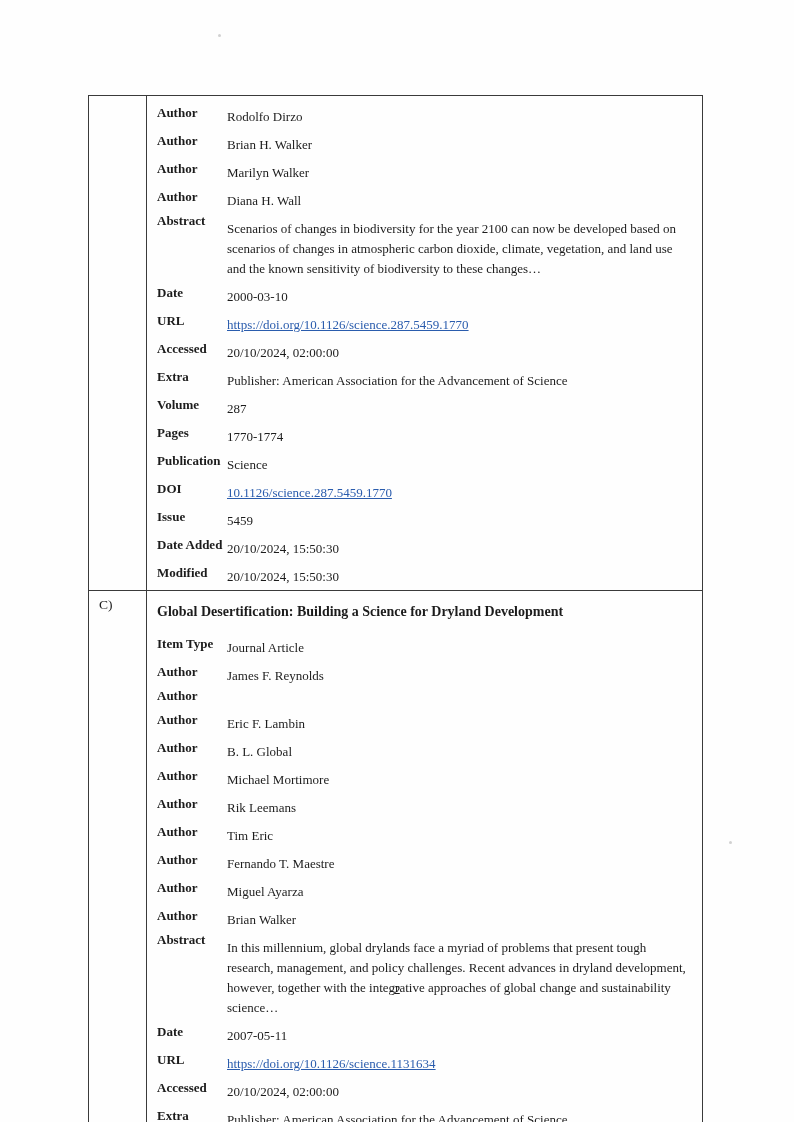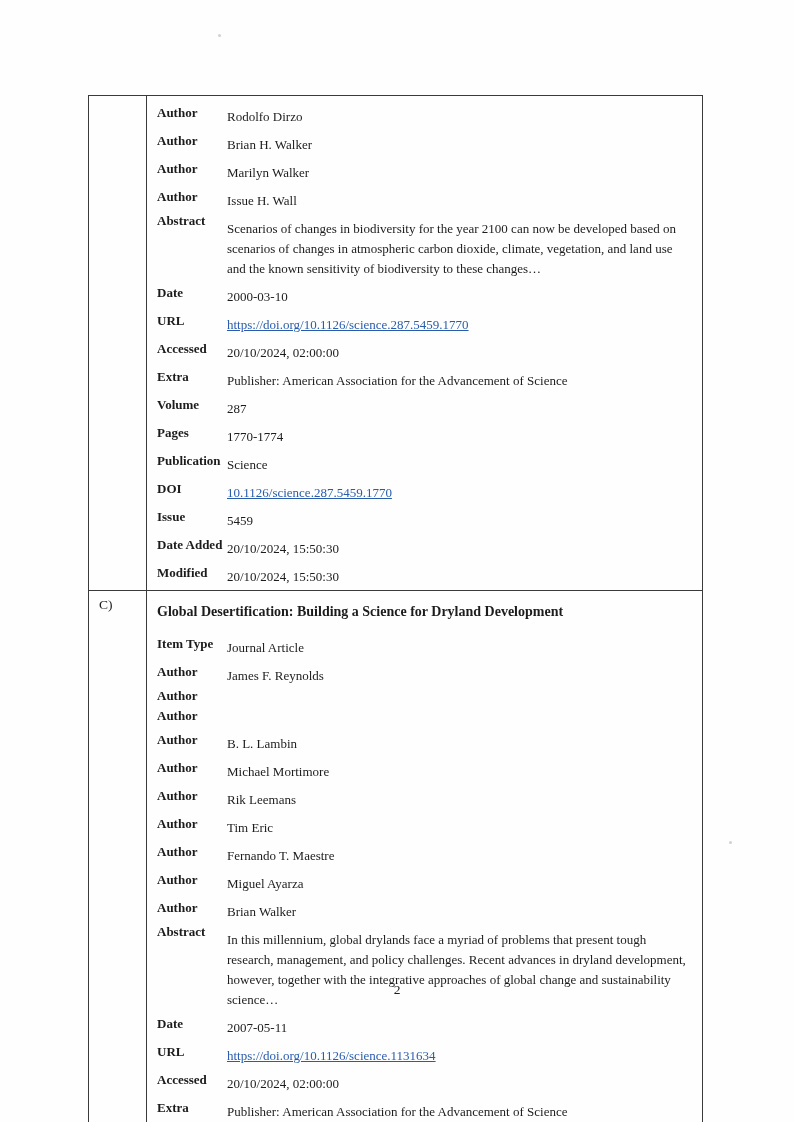--- a/index.html
+++ b/index.html
@@ -100,21 +100,21 @@
             <div class="field-row">
               <div class="field-label">Author</div>
               <div class="field-value">Brian H. Walker</div>
             </div>
             <div class="field-row">
               <div class="field-label">Author</div>
               <div class="field-value">Marilyn Walker</div>
             </div>
             <div class="field-row">
               <div class="field-label">Author</div>
-              <div class="field-value">Issue H. Wall</div>
+              <div class="field-value">Diana H. Wall</div>
             </div>
             <div class="field-row tall">
               <div class="field-label">Abstract</div>
               <div class="field-value">Scenarios of changes in biodiversity for the year 2100 can now be developed based on scenarios of changes in atmospheric carbon dioxide, climate, vegetation, and land use and the known sensitivity of biodiversity to these changes…</div>
             </div>
             <div class="field-row">
               <div class="field-label">Date</div>
               <div class="field-value">2000-03-10</div>
             </div>
             <div class="field-row">
@@ -172,24 +172,25 @@
             </div>
             <div class="field-row">
               <div class="field-label">Author</div>
               <div class="field-value">James F. Reynolds</div>
             </div>
             <div class="field-row">
               <div class="field-label">Author</div>
             </div>
             <div class="field-row">
               <div class="field-label">Author</div>
-            </div>
-            <div class="field-row">
-              <div class="field-label">Author</div>
-              <div class="field-value">B. L. Lambin</div>
+              <div class="field-value">Eric F. Lambin</div>
+            </div>
+            <div class="field-row">
+              <div class="field-label">Author</div>
+              <div class="field-value">B. L. Global</div>
             </div>
             <div class="field-row">
               <div class="field-label">Author</div>
               <div class="field-value">Michael Mortimore</div>
             </div>
             <div class="field-row">
               <div class="field-label">Author</div>
               <div class="field-value">Rik Leemans</div>
             </div>
             <div class="field-row">

